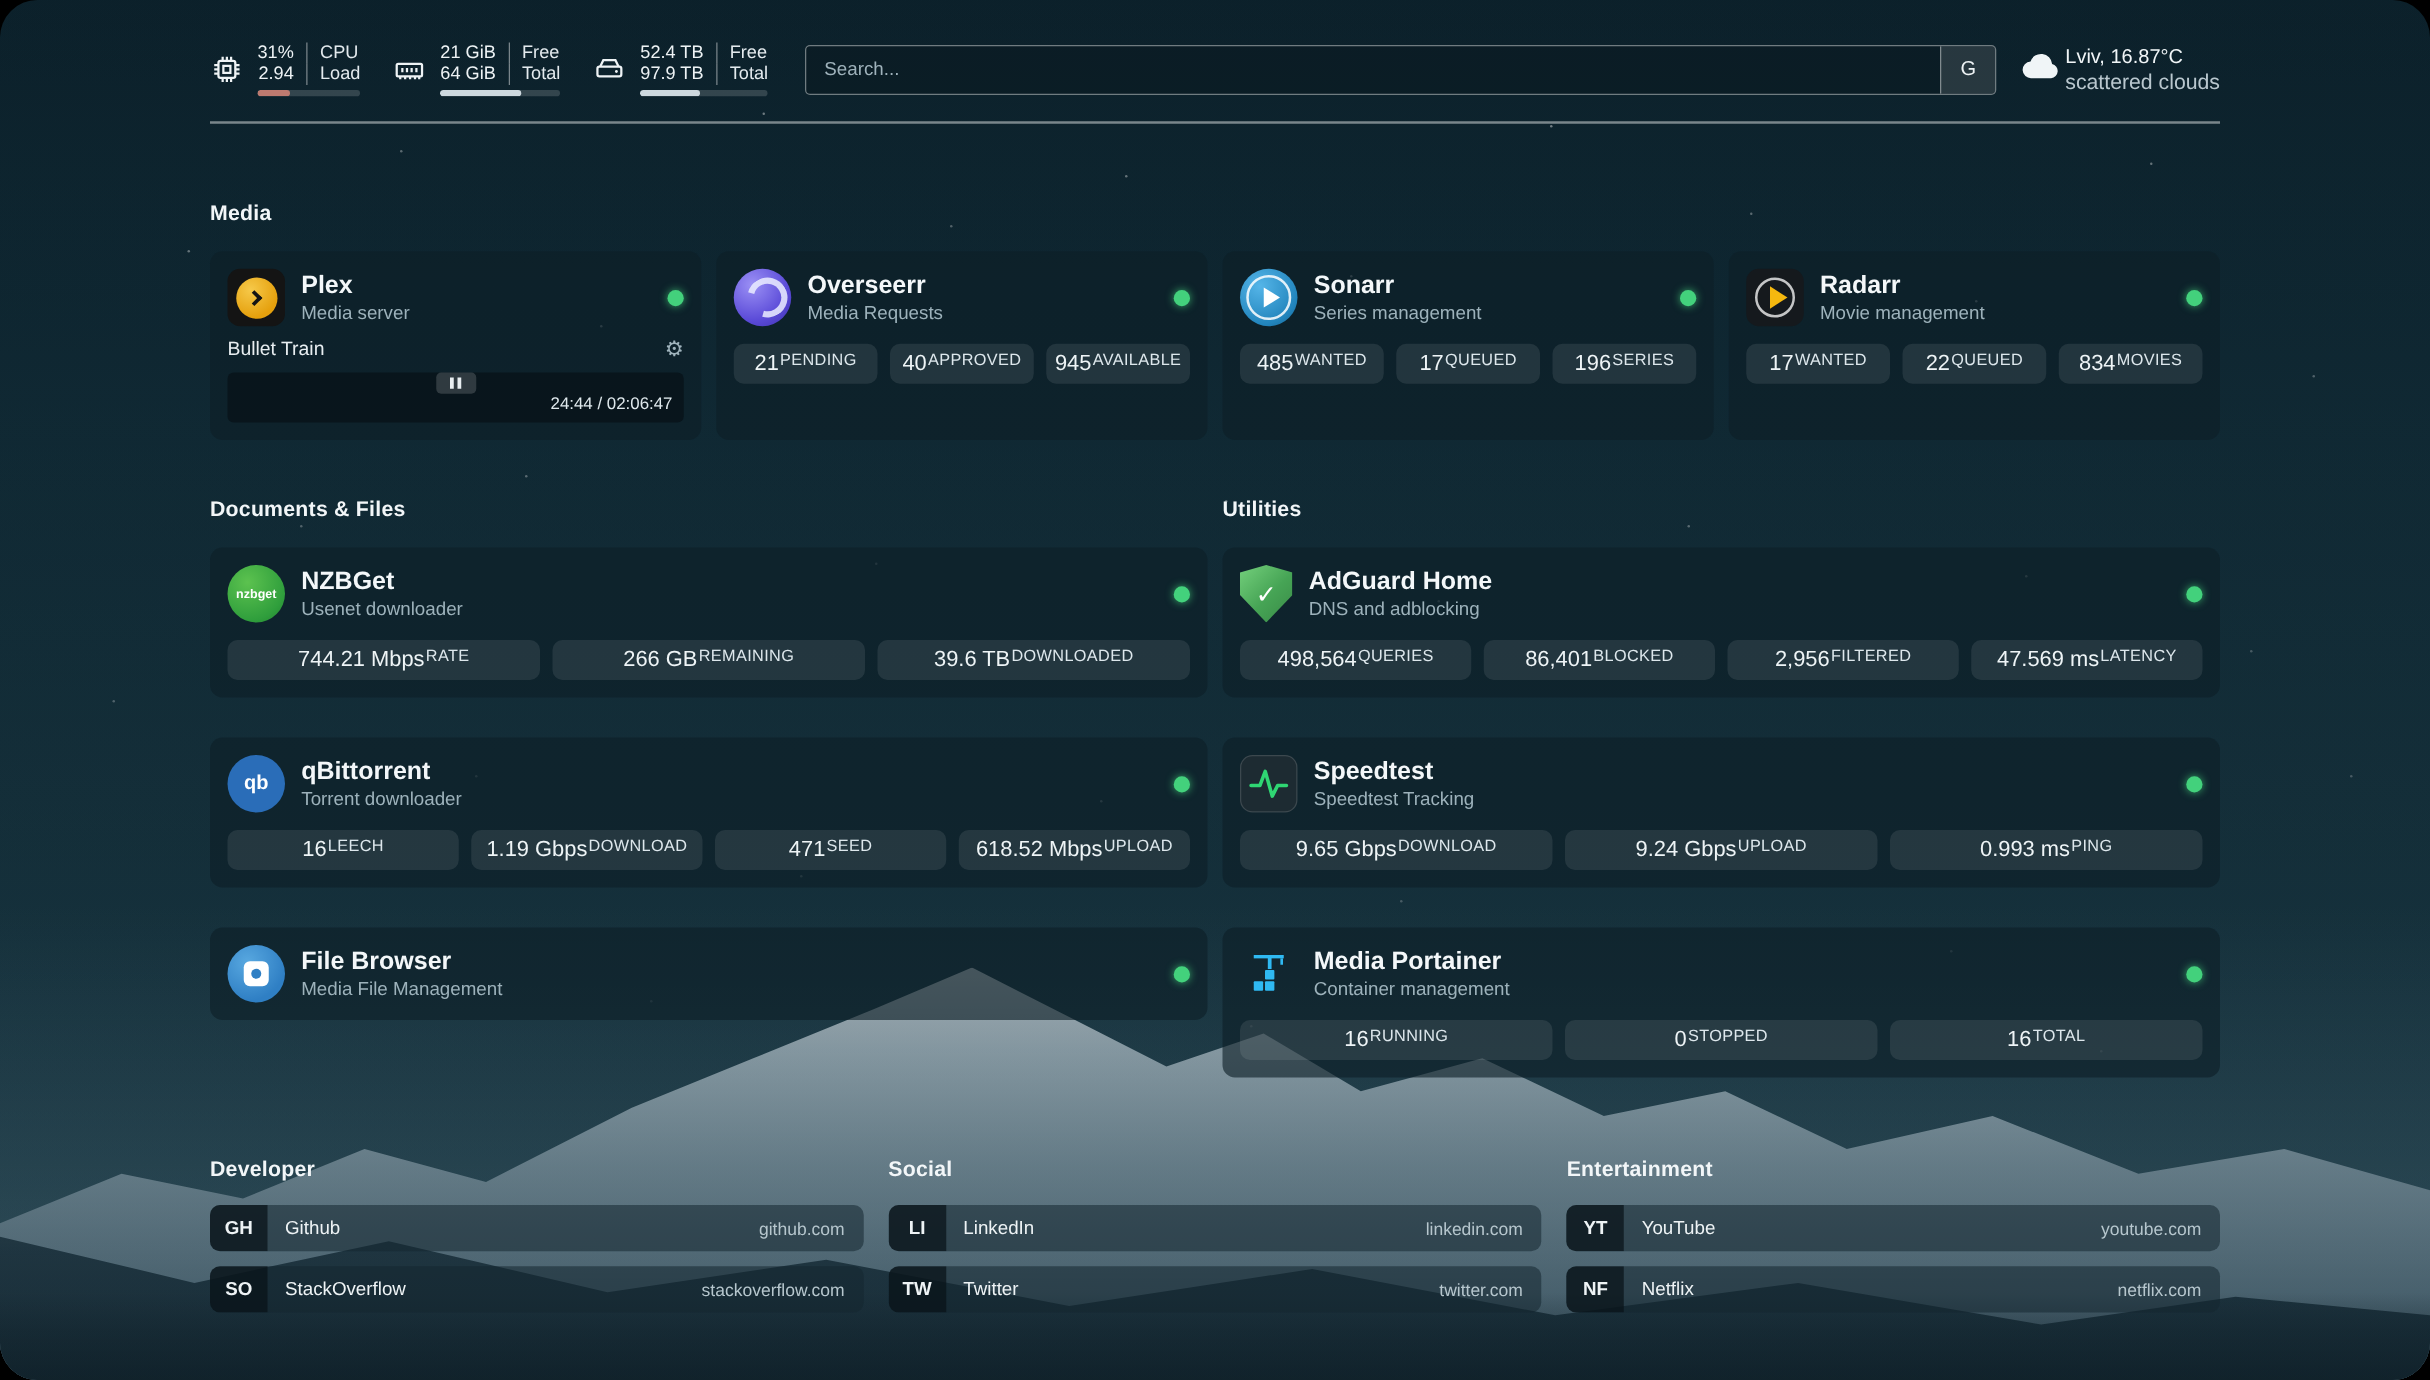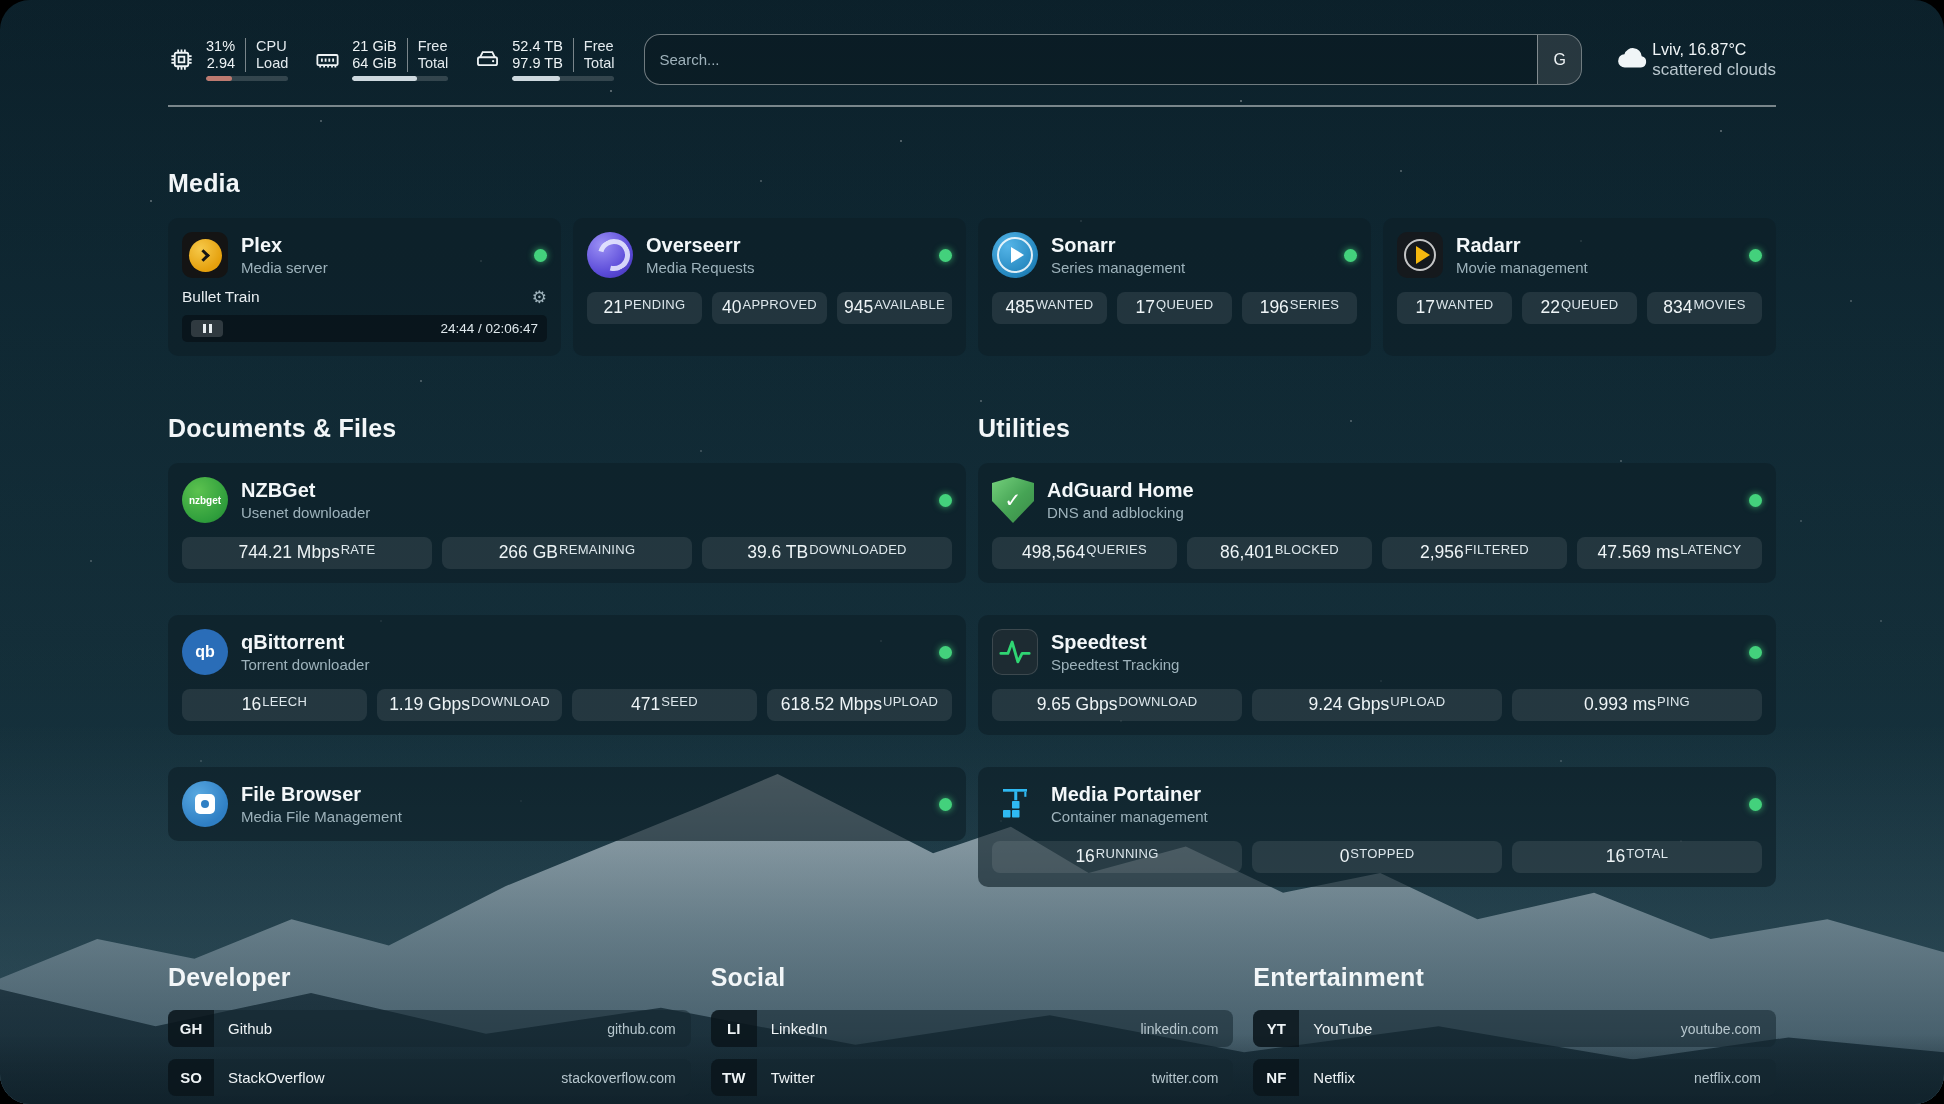--- a/index.html
+++ b/index.html
@@ -45,60 +45,60 @@
   .resource { display:flex; gap:11px; align-items:center; }
   .res-icon { display:flex; align-items:center; color:#eef3f5; }
   .res-grid { display:grid; grid-template-columns:auto auto; column-gap:0; line-height:17px; font-size:14.5px; }
   .res-val { text-align:right; padding-right:10px; color:#eef3f5; }
   .res-label { padding-left:10px; border-left:1px solid rgba(255,255,255,.45); color:#e3eaee; }
   .res-bar { grid-column:1 / span 2; height:5px; margin-top:4px; border-radius:3px;
     background:rgba(255,255,255,.16); overflow:hidden; }
   .res-bar-fill { height:100%; border-radius:3px; background:#cdd8de; }
   .res-bar-fill.cpu { background:#bd7a70; }
 
-  .search-wrap { flex:1; max-width:990px; margin:0 32px 0 30px; height:51px; display:flex; align-items:stretch;
-    border:1px solid rgba(255,255,255,.42); border-radius:16px; background:rgba(8,20,26,.35); overflow:hidden; }
+  .search-wrap { flex:1; max-width:990px; margin:0 17px 0 30px; height:40px; display:flex; align-items:stretch;
+    border:1px solid rgba(255,255,255,.42); border-radius:4px; background:rgba(8,20,26,.35); overflow:hidden; }
   .search-input { flex:1; background:transparent; border:none; outline:none; color:#dfe8ec;
     font-size:15px; padding:0 14px; font-family:"Liberation Sans", sans-serif; }
   .search-input::placeholder { color:#9fb2bb; }
   .search-btn { width:44px; border:none; border-left:1px solid rgba(255,255,255,.42);
     background:rgba(255,255,255,.12); color:#eef3f5; font-size:16px; cursor:pointer;
     font-family:"Liberation Sans", sans-serif; }
 
   .weather { margin-left:auto; display:flex; align-items:center; gap:0; }
   .weather-texts { line-height:20px; }
   .weather-loc { font-size:16px; color:#f0f5f7; }
   .weather-cond { font-size:17px; color:#b9c7ce; }
 
   .separator { border:none; border-top:2px solid rgba(255,255,255,.45); margin-top:20px; }
 
   
-  .section-title { font-size:25px; font-weight:700; color:#f2f6f8; letter-spacing:.2px;margin-top:12px; }
+  .section-title { font-size:17px; font-weight:700; color:#f2f6f8; letter-spacing:.2px; }
   .media-section { margin-top:62px; }
   .media-grid { display:grid; grid-template-columns:repeat(4,1fr); gap:12px; margin-top:20px; }
 
   .card { background:rgba(13,30,38,.62); border-radius:10px; padding:14px; }
   .card-head { display:flex; align-items:center; gap:13px; }
   .svc-icon { width:46px; height:46px; flex:none; display:flex; align-items:center; justify-content:center; }
   .svc-name { font-size:20px; font-weight:600; color:#f3f7f9; line-height:23px; }
   .svc-desc { font-size:15px; color:#9db2bb; margin-top:2px; }
   .dot { width:13px; height:13px; border-radius:50%; background:#43d17c; margin-left:auto;
     box-shadow:0 0 7px rgba(67,209,124,.8); flex:none; }
   .stats { display:flex; gap:10px; margin-top:14px; }
   .stat { flex:1; background:rgba(255,255,255,.09); border-radius:8px; text-align:center;
     padding:5px 4px 6px; display:flex; flex-direction:row; justify-content:center; gap:1px; }
   .stat-value { font-size:17.5px; color:#eef4f6; }
   .stat-label { font-size:13px; font-weight:400; color:#dde7ec; letter-spacing:.3px; }
 
   
   .plex-now { display:flex; align-items:center; margin-top:9px; font-size:15.5px; color:#e8eef1;justify-content:space-between; }
   .gear-icon { margin-left:auto; color:#9fb3bc; font-size:17px; cursor:pointer; font-family:"DejaVu Sans", sans-serif; }
   .gear-icon::before { content:"\2699"; }
-  .plex-bar { margin-top:8px; background:rgba(8,18,24,.78); border-radius:5px; height:27px;
-    display:flex; align-items:center; padding:0 9px; }
+  .plex-bar { margin-top:8px; background:rgba(8,18,24,.78); border-radius:5px; height:40px;
+    display:flex; align-items:center; padding:0 9px;flex-direction:column; }
   .pause-chip { width:32px; height:17px; border-radius:4px; background:rgba(255,255,255,.16);
     display:flex; align-items:center; justify-content:center; gap:3px; cursor:pointer; }
   .pause-chip i { display:block; width:3px; height:9px; background:#e8eef1; }
   .plex-time { margin-left:auto; font-size:13.5px; color:#dfe8ec; }
 
   
   .two-col { display:grid; grid-template-columns:1fr 1fr; gap:12px; margin-top:46px; }
   .col-cards { display:flex; flex-direction:column; gap:32px; margin-top:20px; }
 
   

